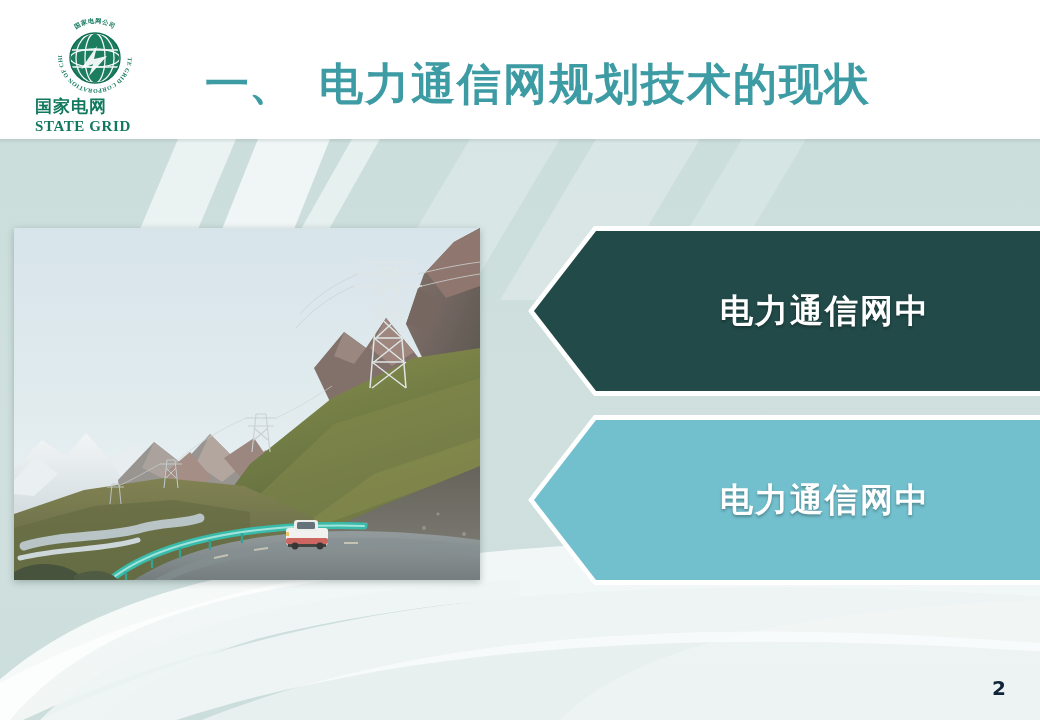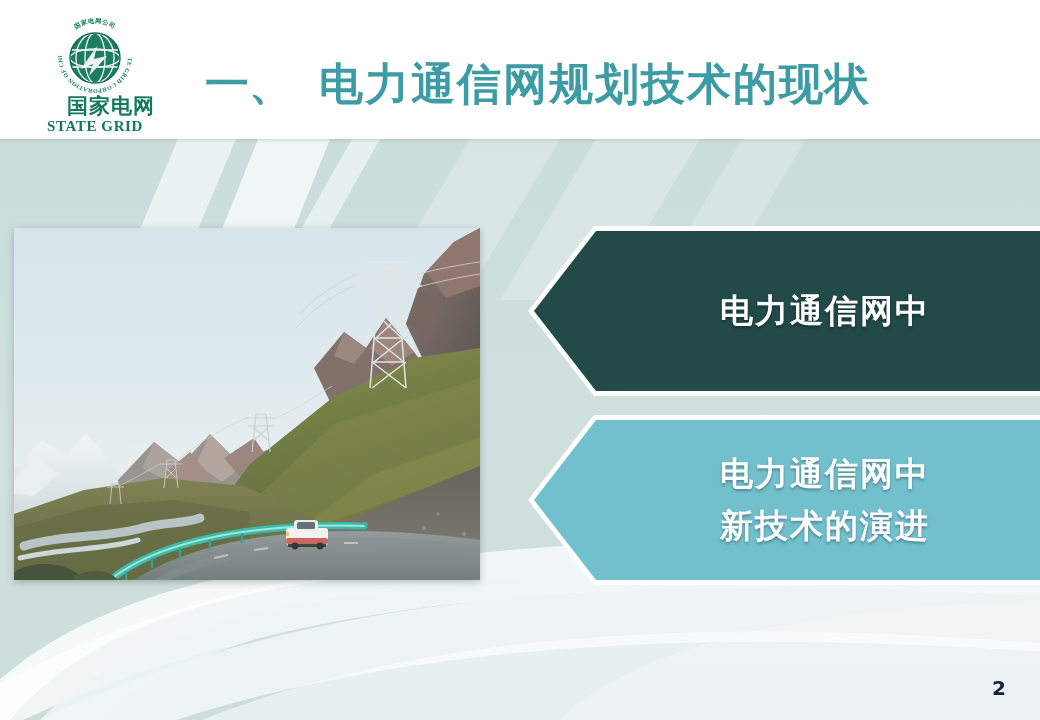--- a/index.html
+++ b/index.html
@@ -34,29 +34,28 @@
     position:absolute; left:0; top:139px; width:1040px; height:4px;
     background:linear-gradient(180deg,rgba(120,140,140,.22),rgba(120,140,140,0));
     z-index:6;
   }
 
   
   .logo { position:absolute; left:35px; top:14px; width:120px; height:118px; }
   .logo-mark { position:absolute; left:18px; top:0; width:84px; height:84px; }
   .logo-cn {
     position:absolute; left:0; top:80px; width:120px;
-    text-align:right;
+    text-align:left;
     font-family:"DejaVu Sans","Liberation Sans",sans-serif;
-    font-size:21px; font-weight:700; letter-spacing:1px;
+    font-size:17px; font-weight:700; letter-spacing:1px;
     color:#12795e; line-height:24px;
     white-space:nowrap;
   }
   .logo-en {
     position:absolute; left:0; top:104px; width:120px;
-    text-align:center;
     font-family:"Liberation Serif","DejaVu Serif",serif;
     font-size:15px; font-weight:700; letter-spacing:.6px;
     color:#12795e; line-height:16px;
   }
 
   .slide-title {
     position:absolute; left:205px; top:55px;
     font-size:44px; font-weight:700; letter-spacing:2px;
     color:#3d9ba4;
     white-space:nowrap;
@@ -369,18 +368,17 @@
   </div>
 
   <div class="chev-1-border"></div>
   <div class="chev chev-1">
     <span class="chev-line">电力通信网中</span>
   </div>
 
   <div class="chev-2-border"></div>
   <div class="chev chev-2">
     <span class="chev-line">电力通信网中</span>
-    <span class="chev-line">新技术的演进</span>
   </div>
 
   <div class="page-num">2</div>
 
 </div>
 
 </body></html>

